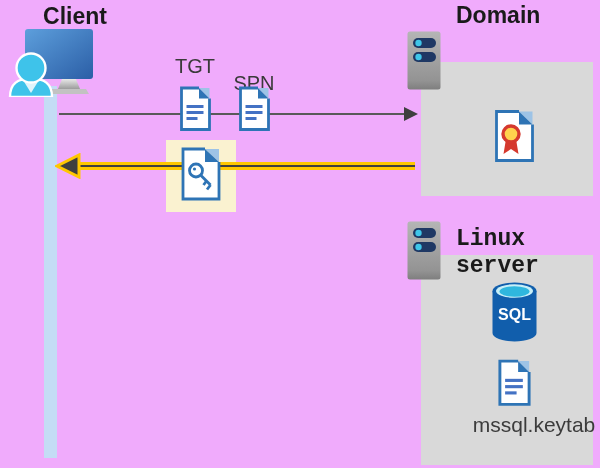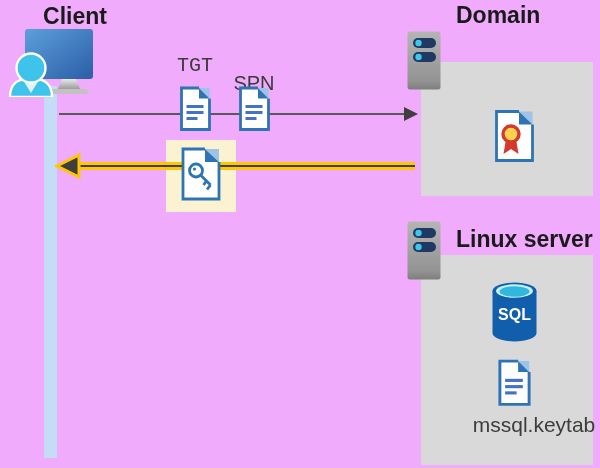--- a/index.html
+++ b/index.html
@@ -97,21 +97,21 @@
       <polygon points="21,53 37,53 29,66" fill="#DFF4FB"></polygon>
       <circle cx="29" cy="41" r="14.5" fill="#3EC3EA" stroke="#ffffff" stroke-width="2.4"></circle>
     </g>
   </svg>
 
   <div class="abs" id="lifeline"></div>
 
   <div class="abs" id="req-line"></div>
   <div class="abs" id="req-head"></div>
 
-  <div class="abs label center" style="left:172px; top:55px; width:46px;font-family:Liberation Mono, monospace;">TGT</div>
+  <div class="abs label center" style="left:172px; top:55px; width:46px;">TGT</div>
   <div class="abs label center" style="left:231px; top:72px; width:46px;">SPN</div>
 
   <svg class="abs icon" style="left:179px; top:86px;" width="33" height="46" viewBox="0 0 33 46">
     <path class="doc-body" d="M20,2 H2.5 V43.5 H30.5 V12.5"></path>
     <polygon class="doc-fold-light" points="20,2 30.5,2 30.5,12.5"></polygon>
     <polygon class="doc-fold-dark" points="20,2 20,12.5 30.5,12.5"></polygon>
     <rect class="doc-line" x="7.5" y="19" width="17" height="3"></rect>
     <rect class="doc-line" x="7.5" y="25" width="17" height="3"></rect>
     <rect class="doc-line" x="7.5" y="31" width="11" height="3"></rect>
   </svg>
@@ -167,21 +167,21 @@
     </g>
   </svg>
 
   <svg class="abs icon" style="left:407px; top:221px;" width="34" height="59" viewBox="0 0 34 59">
     <rect class="srv-body" x="0.5" y="0.5" width="33" height="58" rx="2.5"></rect>
     <rect class="srv-bar" x="6" y="7" width="23" height="10" rx="5"></rect>
     <circle class="srv-dot" cx="11.5" cy="12" r="3.2"></circle>
     <rect class="srv-bar" x="6" y="21" width="23" height="10" rx="5"></rect>
     <circle class="srv-dot" cx="11.5" cy="26" r="3.2"></circle>
   </svg>
-  <div class="abs title" style="left:456px; top:226px;">Linux server</div>
+  <div class="abs title" style="left:456px; top:226px;font-family:Liberation Mono, monospace;">Linux server</div>
 
   <svg class="abs icon" style="left:491px; top:282px;" width="47" height="61" viewBox="0 0 47 61">
     <path d="M1.5,9 V51 A22,8.5 0 0 0 45.5,51 V9 Z" fill="#115EAC"></path>
     <ellipse cx="23.5" cy="9" rx="22" ry="8.5" fill="#115EAC"></ellipse>
     <ellipse cx="23.5" cy="9" rx="18.5" ry="6.8" fill="#C7EFF8"></ellipse>
     <ellipse cx="23.5" cy="9.5" rx="15" ry="5.2" fill="#2FB7DE"></ellipse>
     <text class="sql-text" x="23.5" y="38" text-anchor="middle">SQL</text>
   </svg>
 
   <svg class="abs icon" style="left:496px; top:359px;" width="37" height="48" viewBox="0 0 33 46">

